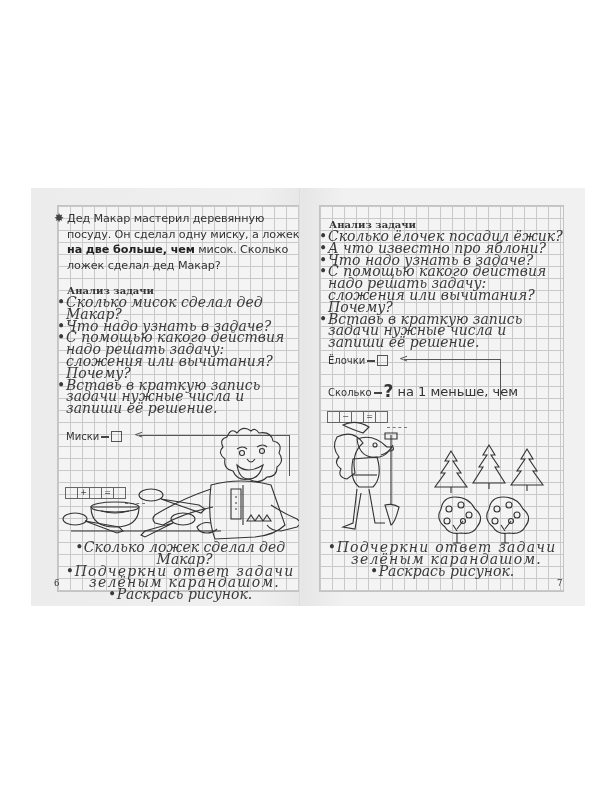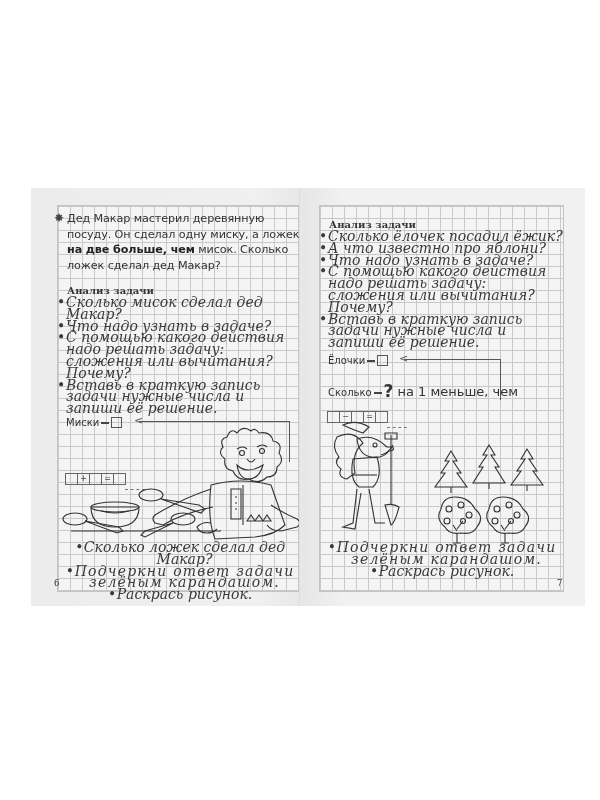--- a/index.html
+++ b/index.html
@@ -18,21 +18,21 @@
   .content{position:absolute;top:17px;}
   .content.l{left:22px;width:250px;}
   .content.r{left:13px;width:250px;}
   .task{font-family:"DejaVu Sans",sans-serif;font-size:11.2px;line-height:15.5px;color:#333;margin-top:6px;padding-left:14px;text-indent:-13px;letter-spacing:-0.1px;}
   .task .star{display:inline-block;width:13px;text-indent:0;color:#444;font-size:12px;}
   .task b{color:#222;}
   .analysis-title{font-family:"DejaVu Serif",serif;font-weight:bold;font-size:10px;color:#333;margin:12px 0 1px 14px;}
   ul.q{list-style:none;margin:0;padding:0;}
   ul.q li{font-family:"DejaVu Serif",serif;font-style:italic;font-size:14px;line-height:11.8px;color:#3a3a3a;padding-left:13px;text-indent:-9px;}
   ul.q li::before{content:"•";display:inline-block;width:9px;text-indent:0;font-style:normal;}
-  .scheme{position:relative;height:80px;margin-top:0;}
+  .scheme{position:relative;height:80px;margin-top:14px;}
   .s-row{position:absolute;left:13px;font-size:10px;color:#333;white-space:nowrap;}
   .s-row .dash{display:inline-block;width:8px;height:1.4px;background:#444;vertical-align:middle;margin:0 2px;}
   .s-row .box{display:inline-block;width:9px;height:9px;border:1px solid #555;vertical-align:middle;}
   .s-row .qm{font-size:17px;font-weight:bold;color:#333;vertical-align:-1px;margin-right:4px;}
   .s-row .note{font-size:13px;}
   .arrow-line{position:absolute;border-top:1.4px solid #555;border-right:1.4px solid #555;}
   .arrow-head{position:absolute;font-size:11px;color:#555;line-height:10px;}
   .eq{position:absolute;left:13px;display:flex;}
   .eq span{display:block;width:11px;height:10px;border:1px solid #666;margin-left:-1px;font-size:8px;line-height:10px;text-align:center;color:#444;}
   .eq-under{position:absolute;border-top:1px dashed #777;width:20px;}

